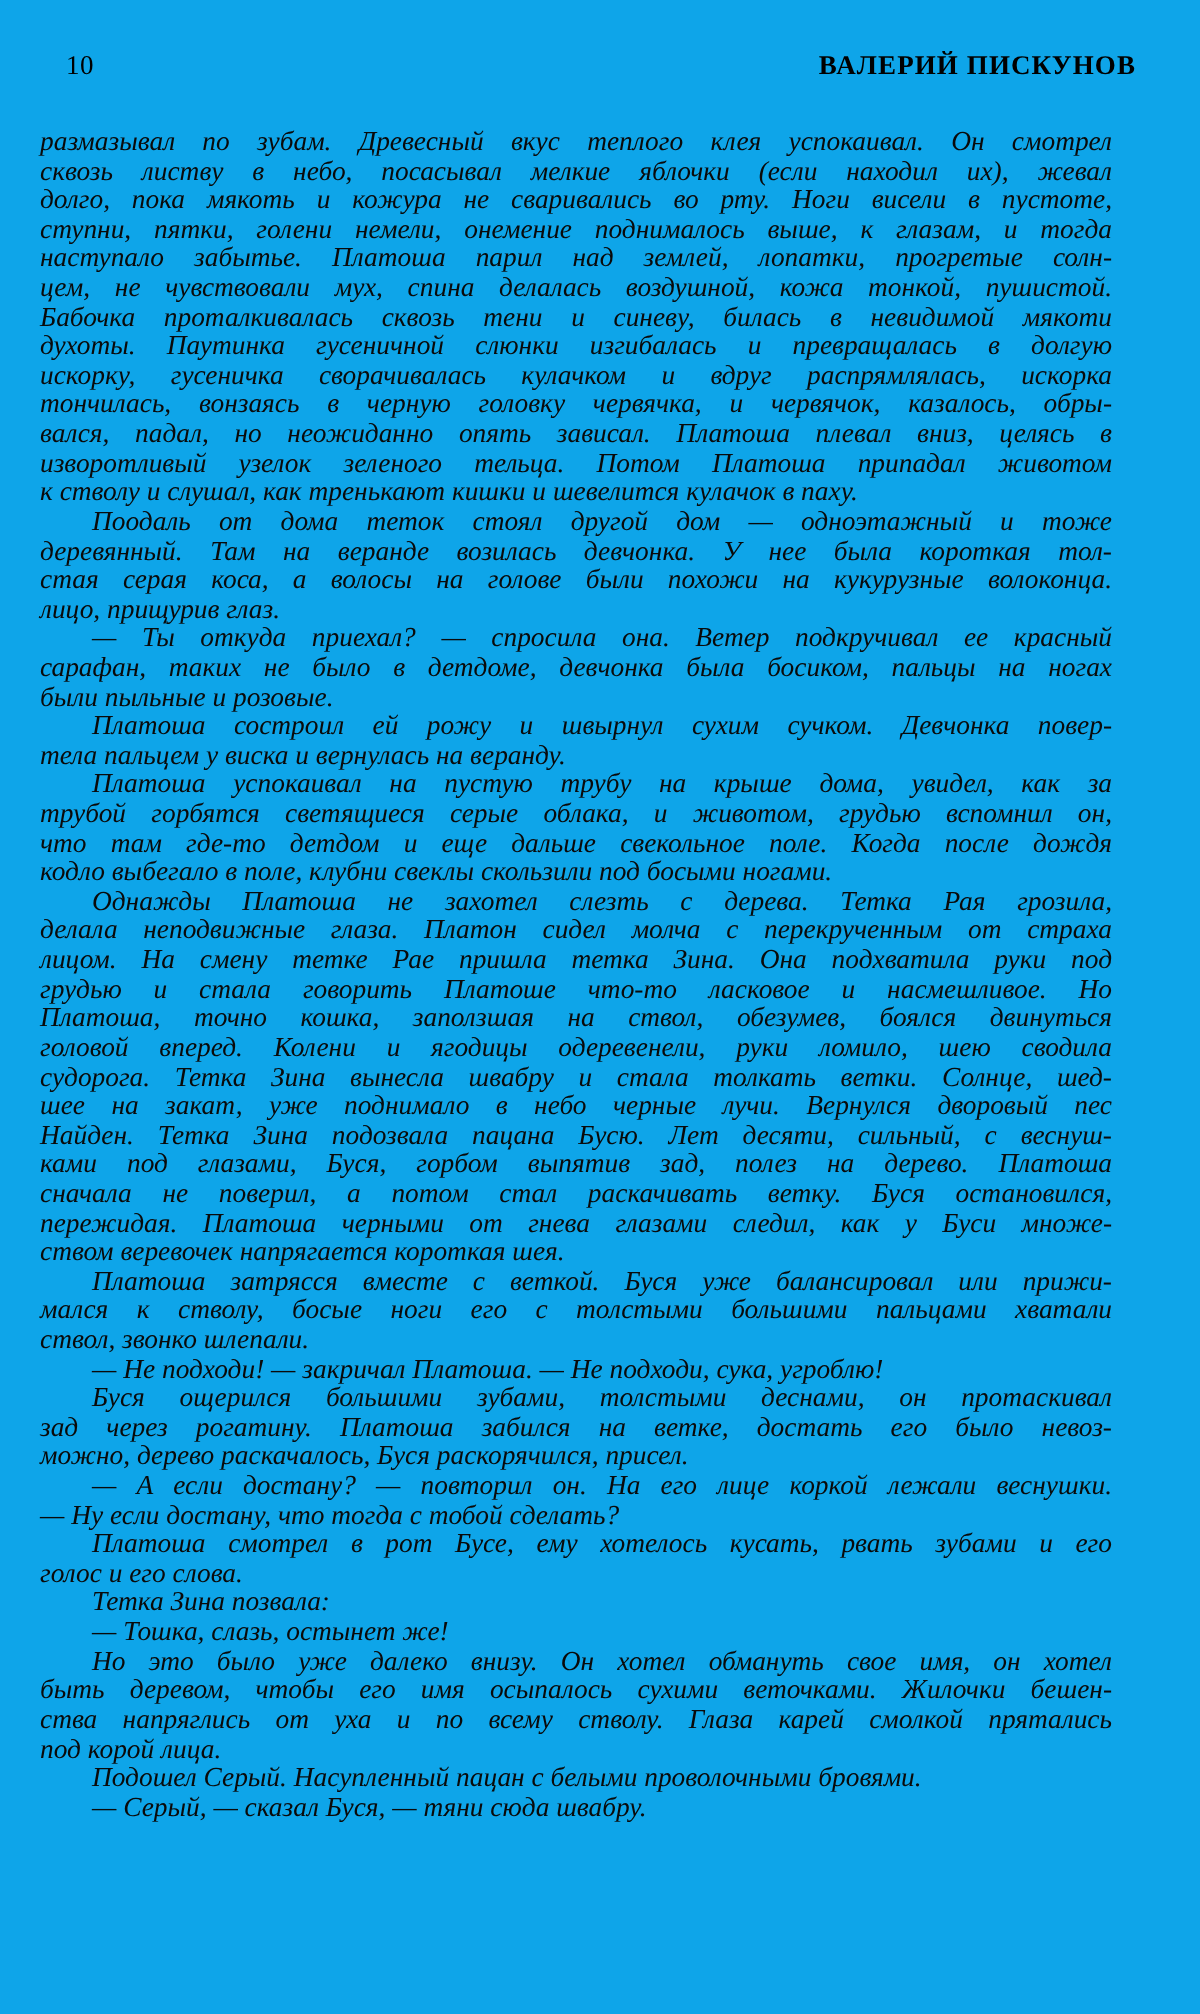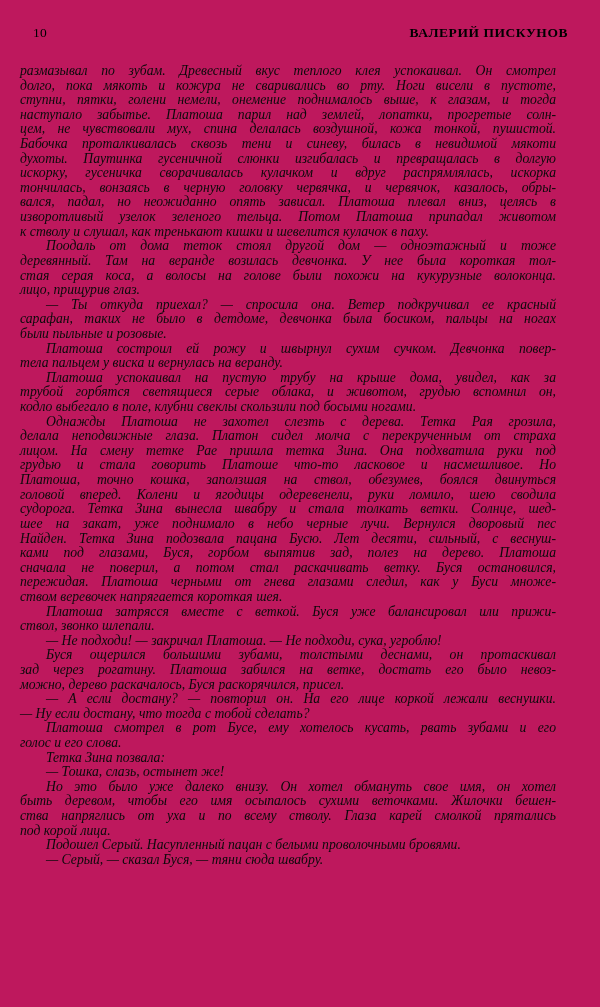--- a/index.html
+++ b/index.html
@@ -4,21 +4,21 @@
 <style>
   html, body {
     margin: 0;
     padding: 0;
     background: #ffffff;
   }
   .page {
     position: relative;
     width: 600px;
     height: 1007px;
-    background: #be185d;
+    background: #0ea5e9;
     overflow: hidden;
     font-family: "Liberation Serif", "DejaVu Serif", serif;
     color: #000000;
   }
 
   
   .running-head {
     position: absolute;
     left: 33px;
     right: 32px;
@@ -80,20 +80,21 @@
 
 <div class="page">
 
   <div class="running-head">
     <span class="folio">10</span>
     <span class="head-title">ВАЛЕРИЙ ПИСКУНОВ</span>
   </div>
 
   <div class="textblock">
       <div class="ln j">размазывал по зубам. Древесный вкус теплого клея успокаивал. Он смотрел</div>
+      <div class="ln j">сквозь листву в небо, посасывал мелкие яблочки (если находил их), жевал</div>
       <div class="ln j">долго, пока мякоть и кожура не сваривались во рту. Ноги висели в пустоте,</div>
       <div class="ln j">ступни, пятки, голени немели, онемение поднималось выше, к глазам, и тогда</div>
       <div class="ln j">наступало забытье. Платоша парил над землей, лопатки, прогретые солн-</div>
       <div class="ln j">цем, не чувствовали мух, спина делалась воздушной, кожа тонкой, пушистой.</div>
       <div class="ln j">Бабочка проталкивалась сквозь тени и синеву, билась в невидимой мякоти</div>
       <div class="ln j">духоты. Паутинка гусеничной слюнки изгибалась и превращалась в долгую</div>
       <div class="ln j">искорку, гусеничка сворачивалась кулачком и вдруг распрямлялась, искорка</div>
       <div class="ln j">тончилась, вонзаясь в черную головку червячка, и червячок, казалось, обры-</div>
       <div class="ln j">вался, падал, но неожиданно опять зависал. Платоша плевал вниз, целясь в</div>
       <div class="ln j">изворотливый узелок зеленого тельца. Потом Платоша припадал животом</div>
@@ -102,35 +103,37 @@
       <div class="ln j">деревянный. Там на веранде возилась девчонка. У нее была короткая тол-</div>
       <div class="ln j">стая серая коса, а волосы на голове были похожи на кукурузные волоконца.</div>
       <div class="ln f">лицо, прищурив глаз.</div>
       <div class="ln j ind">— Ты откуда приехал? — спросила она. Ветер подкручивал ее красный</div>
       <div class="ln j">сарафан, таких не было в детдоме, девчонка была босиком, пальцы на ногах</div>
       <div class="ln f">были пыльные и розовые.</div>
       <div class="ln j ind">Платоша состроил ей рожу и швырнул сухим сучком. Девчонка повер-</div>
       <div class="ln f">тела пальцем у виска и вернулась на веранду.</div>
       <div class="ln j ind">Платоша успокаивал на пустую трубу на крыше дома, увидел, как за</div>
       <div class="ln j">трубой горбятся светящиеся серые облака, и животом, грудью вспомнил он,</div>
+      <div class="ln j">что там где-то детдом и еще дальше свекольное поле. Когда после дождя</div>
       <div class="ln f">кодло выбегало в поле, клубни свеклы скользили под босыми ногами.</div>
       <div class="ln j ind">Однажды Платоша не захотел слезть с дерева. Тетка Рая грозила,</div>
       <div class="ln j">делала неподвижные глаза. Платон сидел молча с перекрученным от страха</div>
       <div class="ln j">лицом. На смену тетке Рае пришла тетка Зина. Она подхватила руки под</div>
       <div class="ln j">грудью и стала говорить Платоше что-то ласковое и насмешливое. Но</div>
       <div class="ln j">Платоша, точно кошка, заползшая на ствол, обезумев, боялся двинуться</div>
       <div class="ln j">головой вперед. Колени и ягодицы одеревенели, руки ломило, шею сводила</div>
       <div class="ln j">судорога. Тетка Зина вынесла швабру и стала толкать ветки. Солнце, шед-</div>
       <div class="ln j">шее на закат, уже поднимало в небо черные лучи. Вернулся дворовый пес</div>
       <div class="ln j">Найден. Тетка Зина подозвала пацана Бусю. Лет десяти, сильный, с веснуш-</div>
       <div class="ln j">ками под глазами, Буся, горбом выпятив зад, полез на дерево. Платоша</div>
       <div class="ln j">сначала не поверил, а потом стал раскачивать ветку. Буся остановился,</div>
       <div class="ln j">пережидая. Платоша черными от гнева глазами следил, как у Буси множе-</div>
       <div class="ln f">ством веревочек напрягается короткая шея.</div>
       <div class="ln j ind">Платоша затрясся вместе с веткой. Буся уже балансировал или прижи-</div>
+      <div class="ln j">мался к стволу, босые ноги его с толстыми большими пальцами хватали</div>
       <div class="ln f">ствол, звонко шлепали.</div>
       <div class="ln f ind">— Не подходи! — закричал Платоша. — Не подходи, сука, угроблю!</div>
       <div class="ln j ind">Буся ощерился большими зубами, толстыми деснами, он протаскивал</div>
       <div class="ln j">зад через рогатину. Платоша забился на ветке, достать его было невоз-</div>
       <div class="ln f">можно, дерево раскачалось, Буся раскорячился, присел.</div>
       <div class="ln j ind">— А если достану? — повторил он. На его лице коркой лежали веснушки.</div>
       <div class="ln f">— Ну если достану, что тогда с тобой сделать?</div>
       <div class="ln j ind">Платоша смотрел в рот Бусе, ему хотелось кусать, рвать зубами и его</div>
       <div class="ln f">голос и его слова.</div>
       <div class="ln f ind">Тетка Зина позвала:</div>

